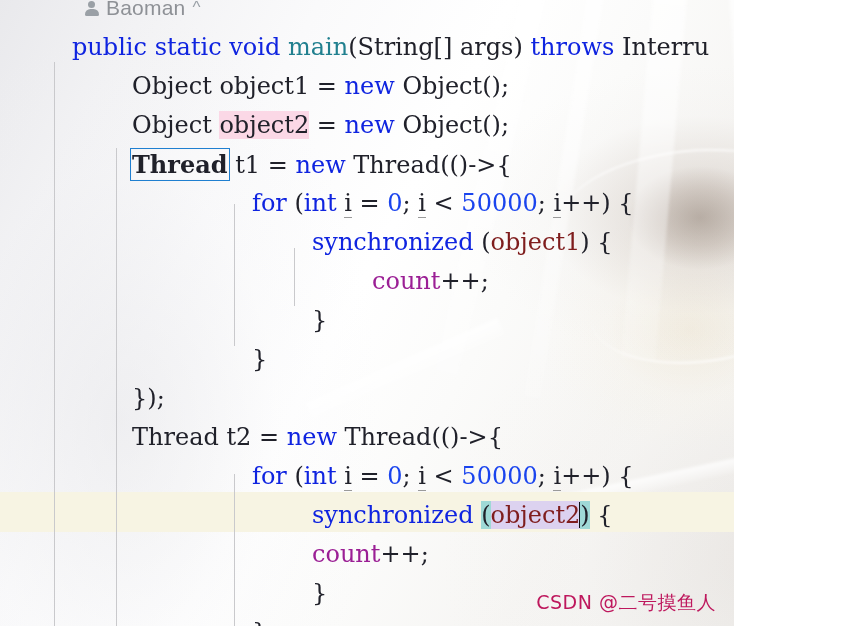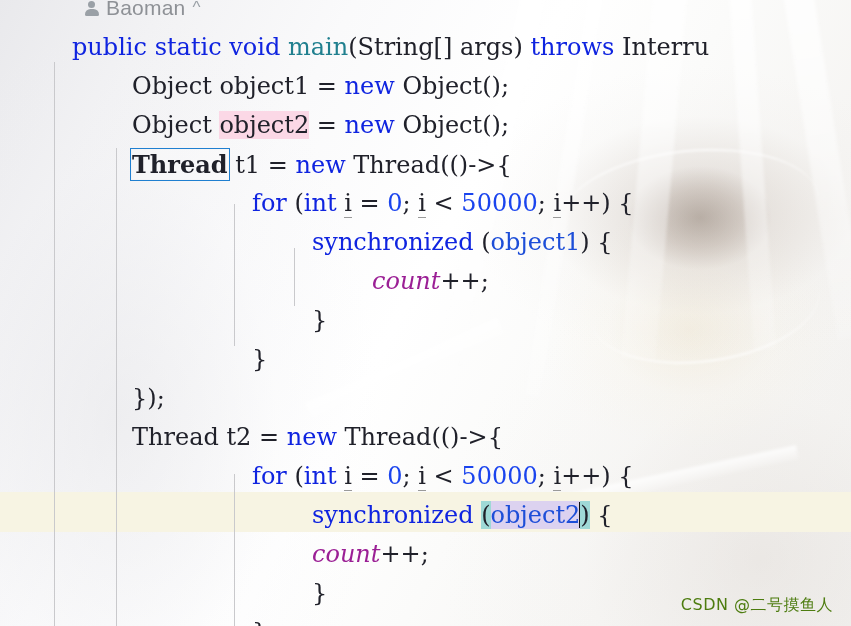--- a/index.html
+++ b/index.html
@@ -3,21 +3,21 @@
 <meta charset="utf-8">
 <style>
   html, body {
     margin: 0;
     padding: 0;
     background: #ffffff;
   }
 
   #screenshot {
     position: relative;
-    width: 851px;
+    width: 734px;
     height: 626px;
     overflow: hidden;
     background: #fbfbfc;
     font-family: "DejaVu Serif", "Liberation Serif", serif;
   }
 
   
   .bg-art {
     position: absolute;
     inset: 0;
@@ -144,22 +144,22 @@
     height: 39px;
     line-height: 39px;
     white-space: pre;
   }
 
   
   .kw       { color: #0f24e0; }
   .plain    { color: #20212a; }
   .num      { color: #1a44ee; }
   .method   { color: #21808f; }
-  .field    { color: #9b1f95; font-style: italic; }
-  .localvar { color: #1d4ed8; }
+  .field    { color: #9b1f95; }
+  .localvar { color: #7f1d1d; }
   .var-i    { color: #20212a; border-bottom: 1px solid #9a9a9a; }
 
   
   .hl-search  { background: #fbd8e6; }
   .hl-select  { background: #dcd2f0; }
   .hl-brace   { background: #9fd9d6; }
   .box-ident  {
     outline: 1px solid #1f7fd0;
     outline-offset: 1px;
     background: rgba(255,255,255,0.25);
@@ -172,23 +172,23 @@
     background: #111216;
     vertical-align: -5px;
     margin: 0 -1px;
   }
 
   
   .watermark {
     position: absolute;
     right: 18px;
     bottom: 10px;
-    color: #4d7c0f;
+    color: #be185d;
     font-family: "DejaVu Sans", "Liberation Sans", sans-serif;
-    font-size: 16px;
+    font-size: 19px;
     letter-spacing: 0.5px;
     white-space: nowrap;
   }
 </style>
 </head>
 <body>
 
 <div id="screenshot">
 
   <div class="bg-art">

